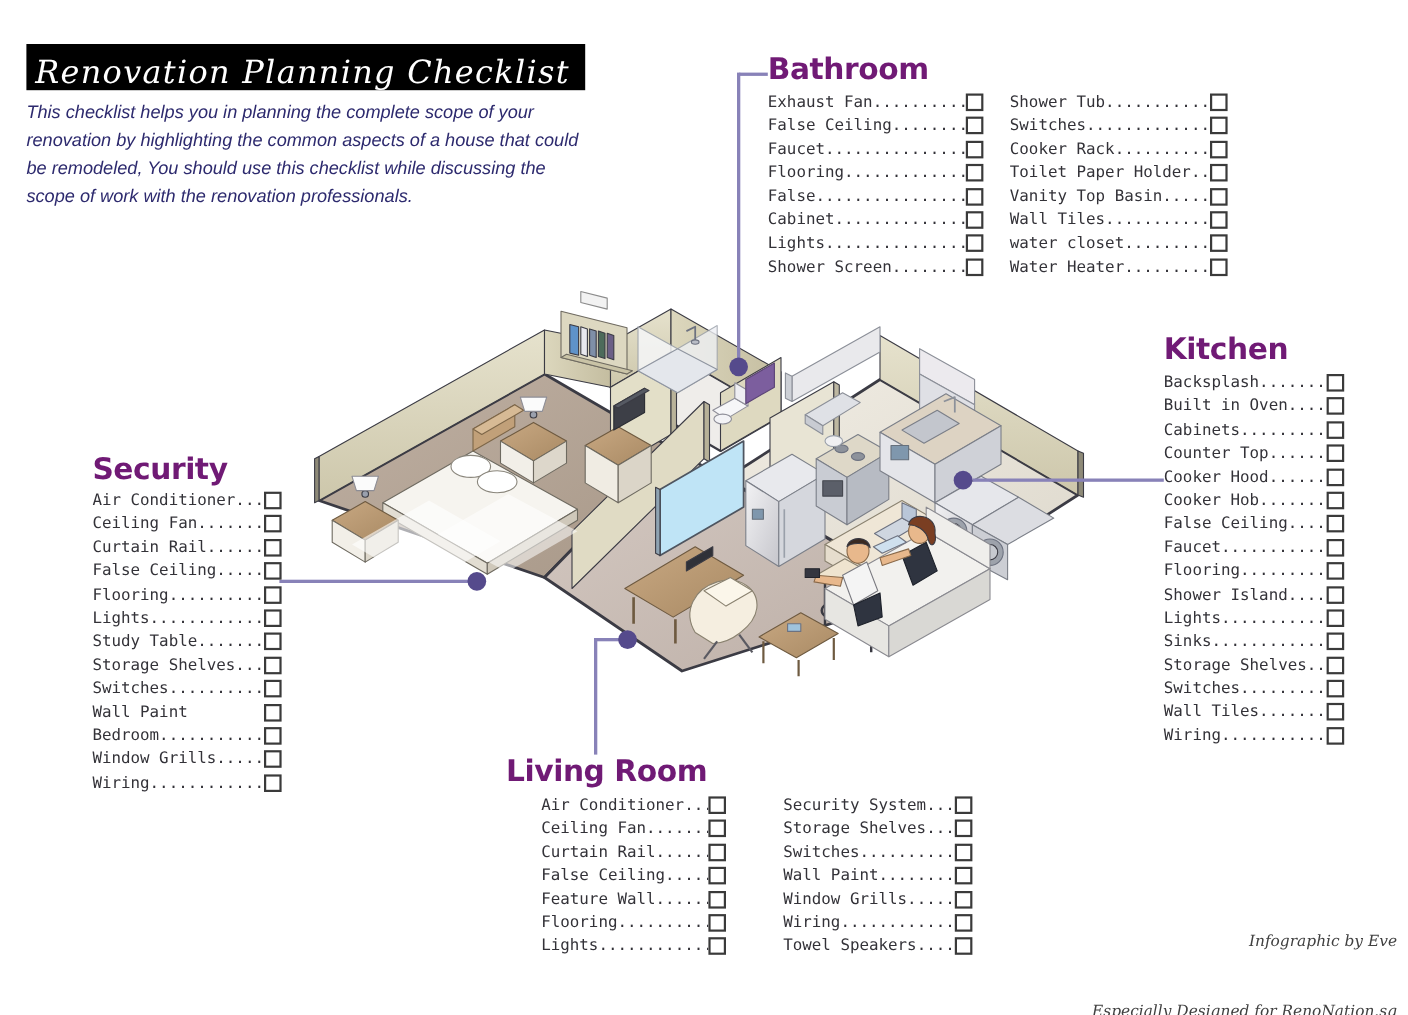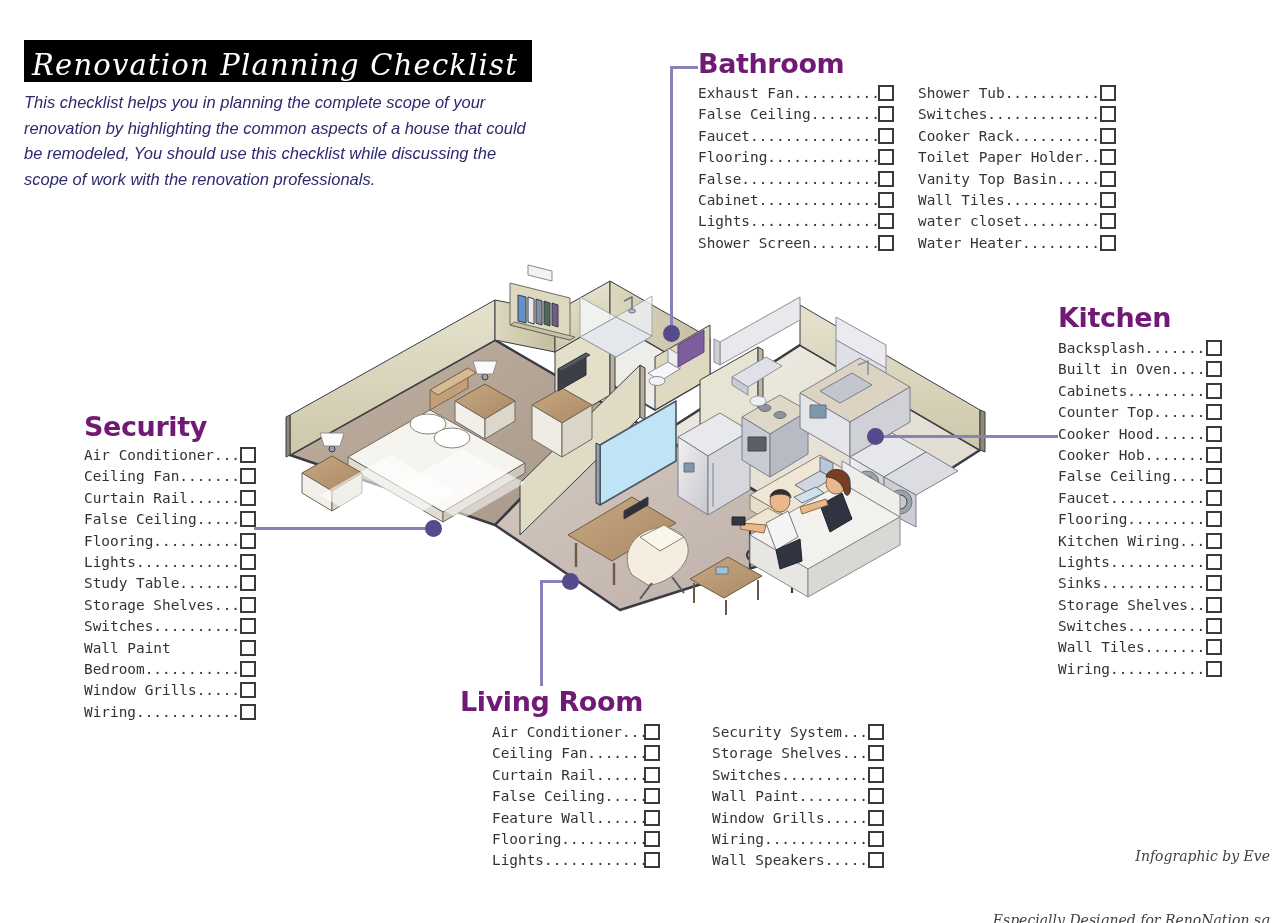--- a/index.html
+++ b/index.html
@@ -495,21 +495,21 @@
         <span class="lbl">Faucet</span>
         <span class="dots">............................................................</span>
         <span class="box"></span>
       </div>
       <div class="item">
         <span class="lbl">Flooring</span>
         <span class="dots">............................................................</span>
         <span class="box"></span>
       </div>
       <div class="item">
-        <span class="lbl">Kitchen Wiring</span>
+        <span class="lbl">Shower Island</span>
         <span class="dots">............................................................</span>
         <span class="box"></span>
       </div>
       <div class="item">
         <span class="lbl">Lights</span>
         <span class="dots">............................................................</span>
         <span class="box"></span>
       </div>
       <div class="item">
         <span class="lbl">Sinks</span>
@@ -670,21 +670,21 @@
         <span class="lbl">Window Grills</span>
         <span class="dots">............................................................</span>
         <span class="box"></span>
       </div>
       <div class="item">
         <span class="lbl">Wiring</span>
         <span class="dots">............................................................</span>
         <span class="box"></span>
       </div>
       <div class="item">
-        <span class="lbl">Wall Speakers</span>
+        <span class="lbl">Towel Speakers</span>
         <span class="dots">............................................................</span>
         <span class="box"></span>
       </div>
     </div>
 
   <div class="credit" style="left:930px;top:848px;width:340px;">Infographic by Eve</div>
   <div class="credit" style="left:930px;top:912px;width:340px;">Especially Designed for RenoNation.sg</div>
 
 </div>
 

